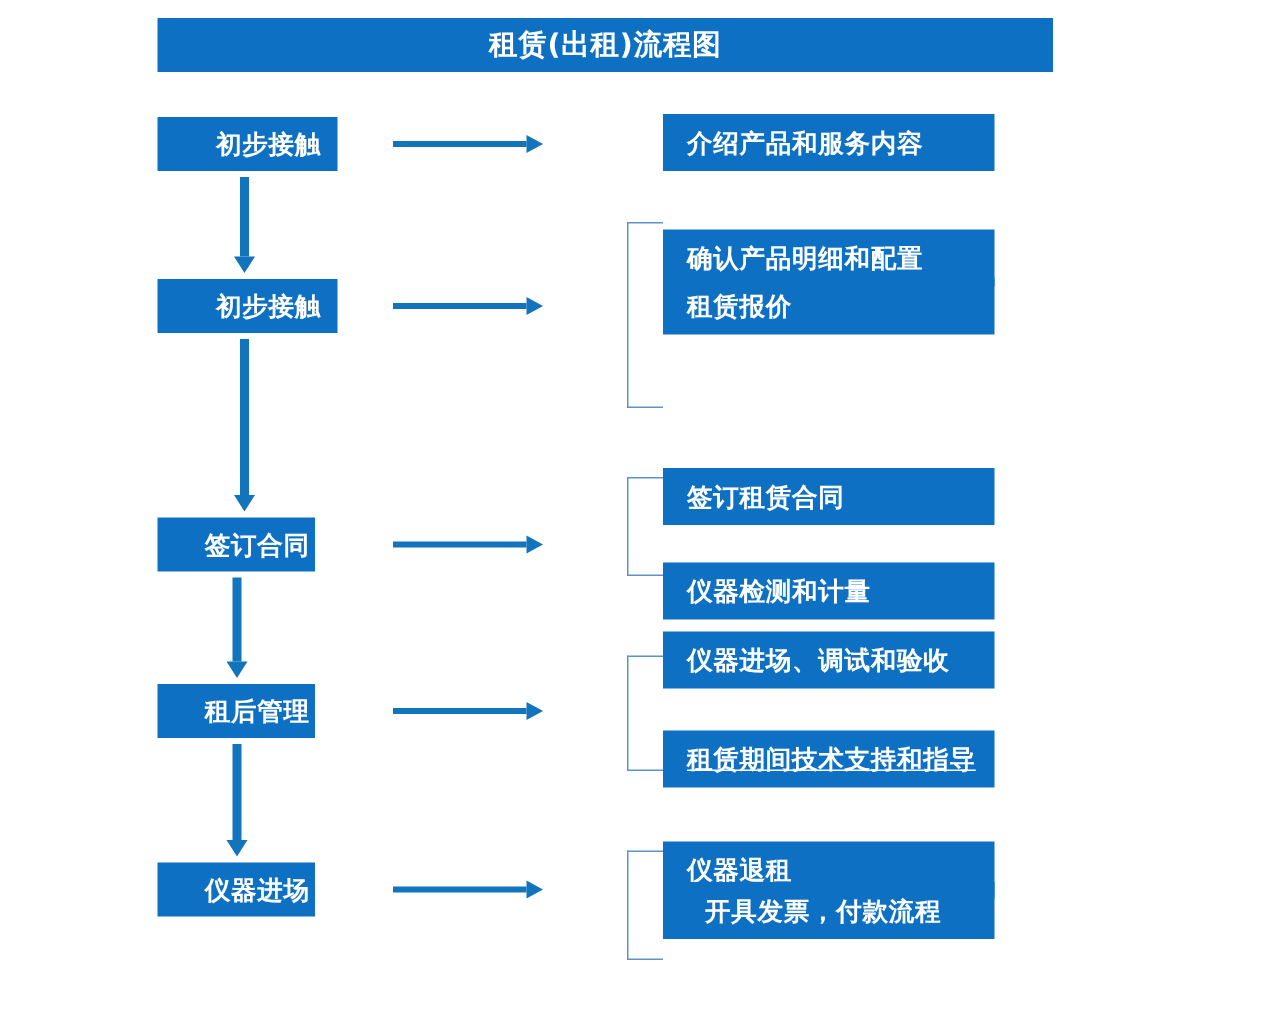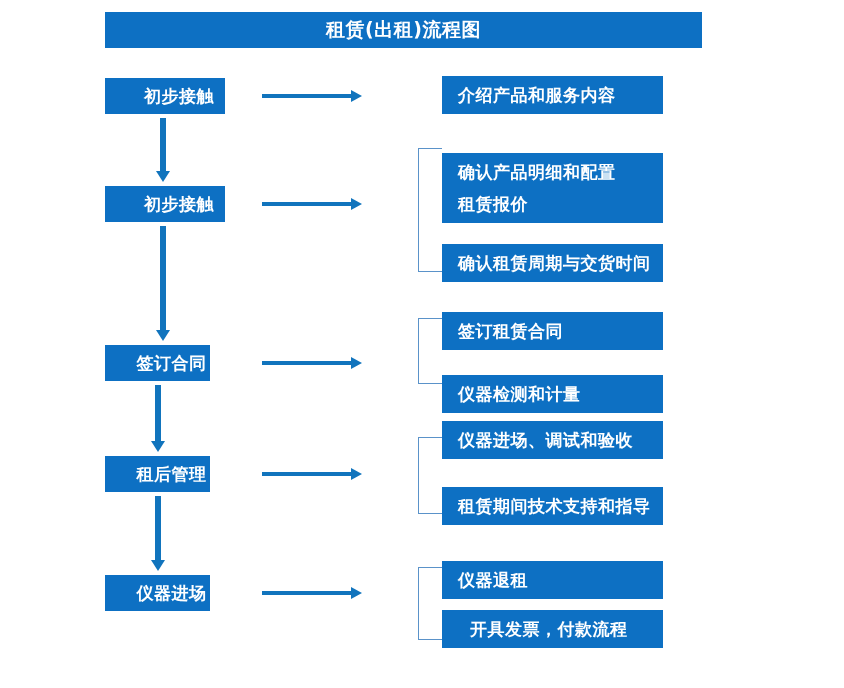--- a/index.html
+++ b/index.html
@@ -142,27 +142,26 @@
   <div class="bracket" style="top:318px;height:66px;"></div>
   <div class="bracket" style="top:437px;height:77px;"></div>
   <div class="bracket" style="top:567px;height:73px;"></div>
 
   <div class="box detail-box" style="top:76px;">介绍产品和服务内容</div>
 
   <div class="box detail-box" style="top:133px;margin-top:20px;">确认产品明细和配置</div>
 
   <div class="box detail-box" style="top:185px;">租赁报价</div>
 
-  <div class="box detail-box" style="top:244px;">确认租赁周期与交货时间</div>
 
   <div class="box detail-box" style="top:312px;text-align:center;">签订租赁合同</div>
 
   <div class="box detail-box" style="top:363px;margin-top:12px;">仪器检测和计量</div>
 
   <div class="box detail-box" style="top:421px;">仪器进场、调试和验收</div>
 
-  <div class="box detail-box" style="top:487px;">租赁期间技术支持和指导</div>
+  <div class="box detail-box" style="top:487px;text-decoration:underline;">租赁期间技术支持和指导</div>
 
   <div class="box detail-box" style="top:561px;">仪器退租</div>
 
-  <div class="box detail-box" style="top:610px;padding-left:28px;">开具发票，付款流程</div>
+  <div class="box detail-box" style="top:588px;padding-left:28px;">开具发票，付款流程</div>
 
 </div>
 
 </body></html>

